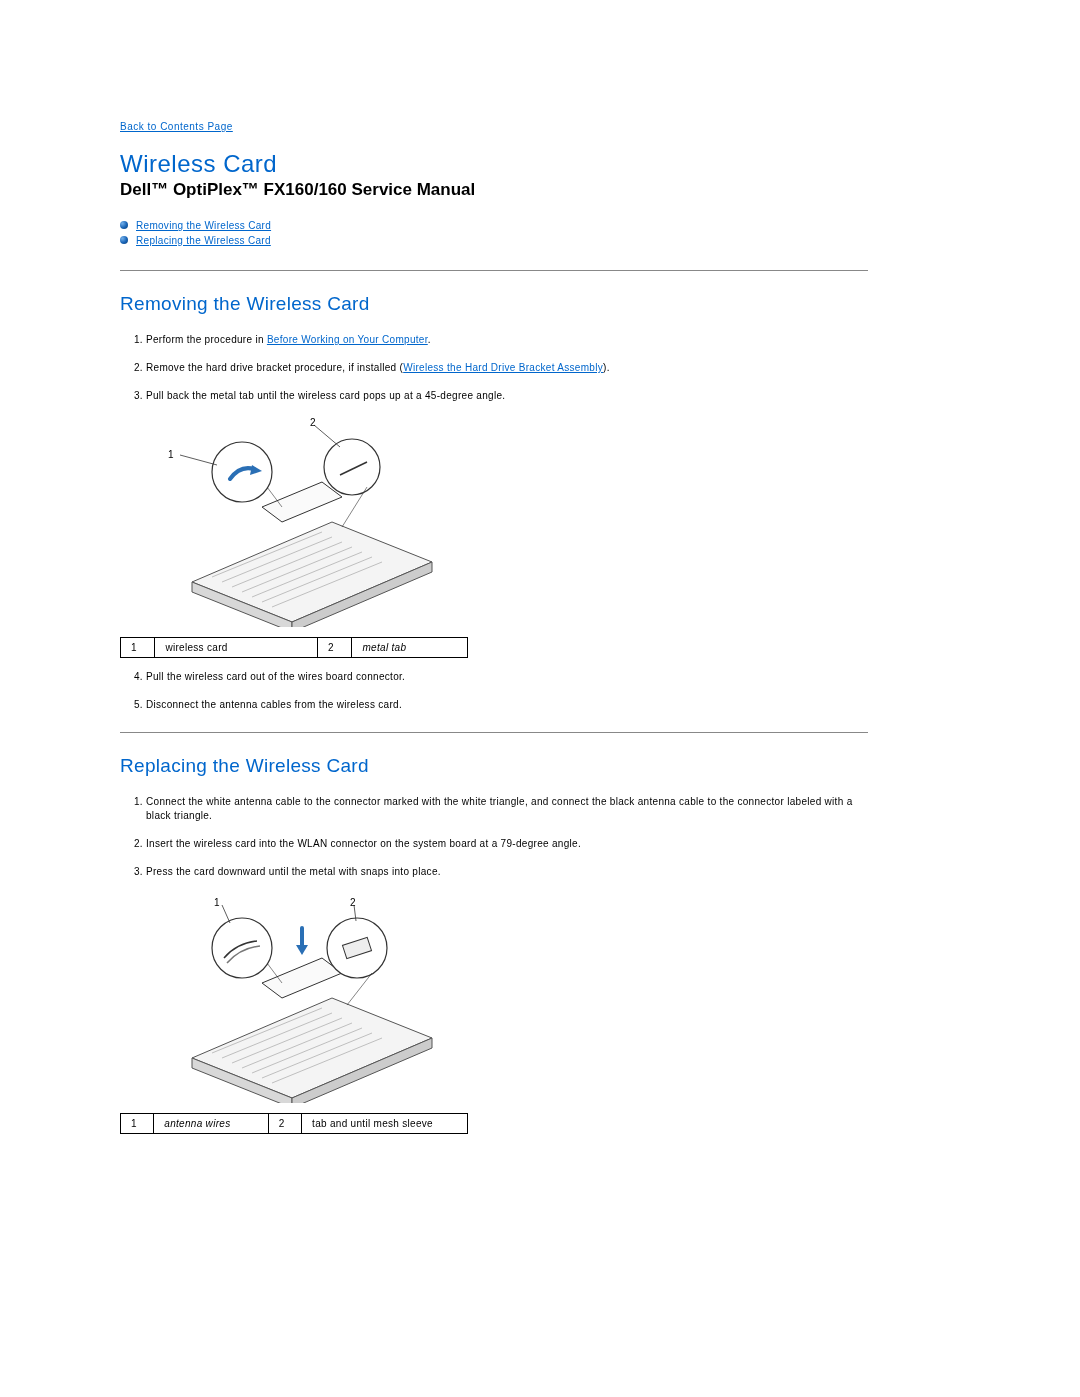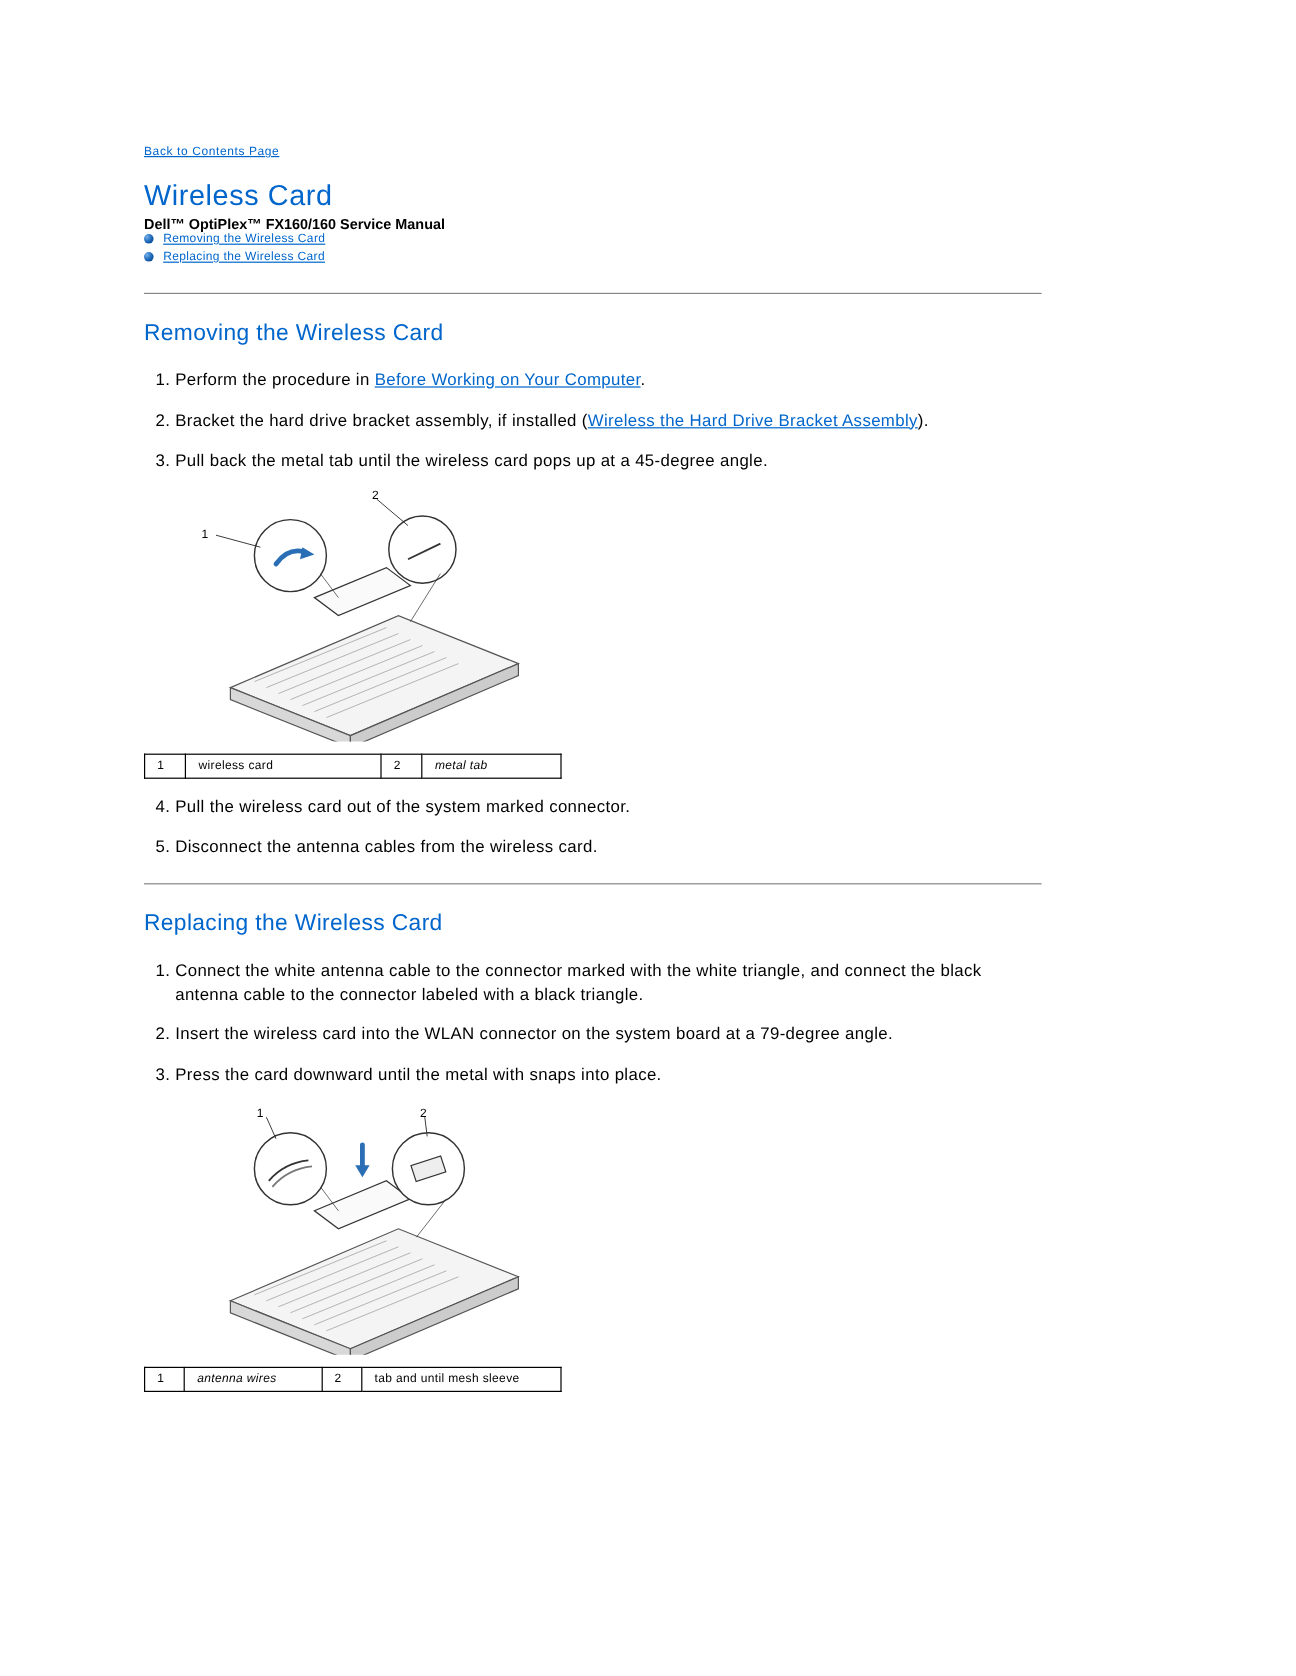--- a/index.html
+++ b/index.html
@@ -25,22 +25,22 @@
   }
   h1 {
     color: #0066cc;
     font-size: 24px;
     font-weight: normal;
     margin: 18px 0 2px 0;
     letter-spacing: 0.5px;
   }
   .subtitle {
     font-weight: bold;
-    font-size: 12px;
-    margin-bottom: 0;
+    font-size: 17px;
+    margin-bottom: 20px;
   }
   .toc {
     list-style: none;
     padding: 0;
     margin: 0 0 24px 0;
     font-size: 10px;
   }
   .toc li {
     margin-bottom: 4px;
     padding-left: 16px;
@@ -62,21 +62,21 @@
     margin: 20px 0;
   }
   h2 {
     color: #0066cc;
     font-size: 19px;
     font-weight: normal;
     margin: 22px 0 18px 0;
     letter-spacing: 0.3px;
   }
   ol.steps {
-    font-size: 14px;
+    font-size: 10px;
     letter-spacing: 0.3px;
     padding-left: 26px;
   }
   ol.steps li {
     margin-bottom: 14px;
     line-height: 1.4;
   }
   .figure {
     width: 280px;
     height: 210px;
@@ -126,21 +126,21 @@
 
   <hr>
 
   <h2>Removing the Wireless Card</h2>
 
   <ol class="steps">
     <li>
       <span>Perform the procedure in </span><a href="#">Before Working on Your Computer</a><span>.</span>
     </li>
     <li>
-      <span>Bracket the hard drive bracket assembly, if installed (</span><a href="#">Wireless the Hard Drive Bracket Assembly</a><span>).</span>
+      <span>Remove the hard drive bracket procedure, if installed (</span><a href="#">Wireless the Hard Drive Bracket Assembly</a><span>).</span>
     </li>
     <li>Pull back the metal tab until the wireless card pops up at a 45-degree angle.</li>
   </ol>
 
   <div class="figure">
     <span class="callout-label" style="left:-4px; top:32px;">1</span>
     <span class="callout-label" style="left:138px; top:0px;">2</span>
     <svg viewBox="0 0 280 210" width="280" height="210">
 
       <polygon points="20,165 160,105 260,145 120,205" fill="#f4f4f4" stroke="#555" stroke-width="1"></polygon>
@@ -179,21 +179,21 @@
         <tr>
       <td class="num">1</td>
       <td style="width:150px;">wireless card</td>
       <td class="num">2</td>
       <td style="width:100px;font-style:italic;">metal tab</td>
     </tr>
   </tbody>
     </table>
 
   <ol class="steps" start="4">
-    <li>Pull the wireless card out of the system marked connector.</li>
+    <li>Pull the wireless card out of the wires board connector.</li>
     <li>Disconnect the antenna cables from the wireless card.</li>
   </ol>
 
   <hr>
 
   <h2>Replacing the Wireless Card</h2>
 
   <ol class="steps">
     <li>Connect the white antenna cable to the connector marked with the white triangle, and connect the black antenna cable to the connector labeled with a black triangle.</li>
     <li>Insert the wireless card into the WLAN connector on the system board at a 79-degree angle.</li>

